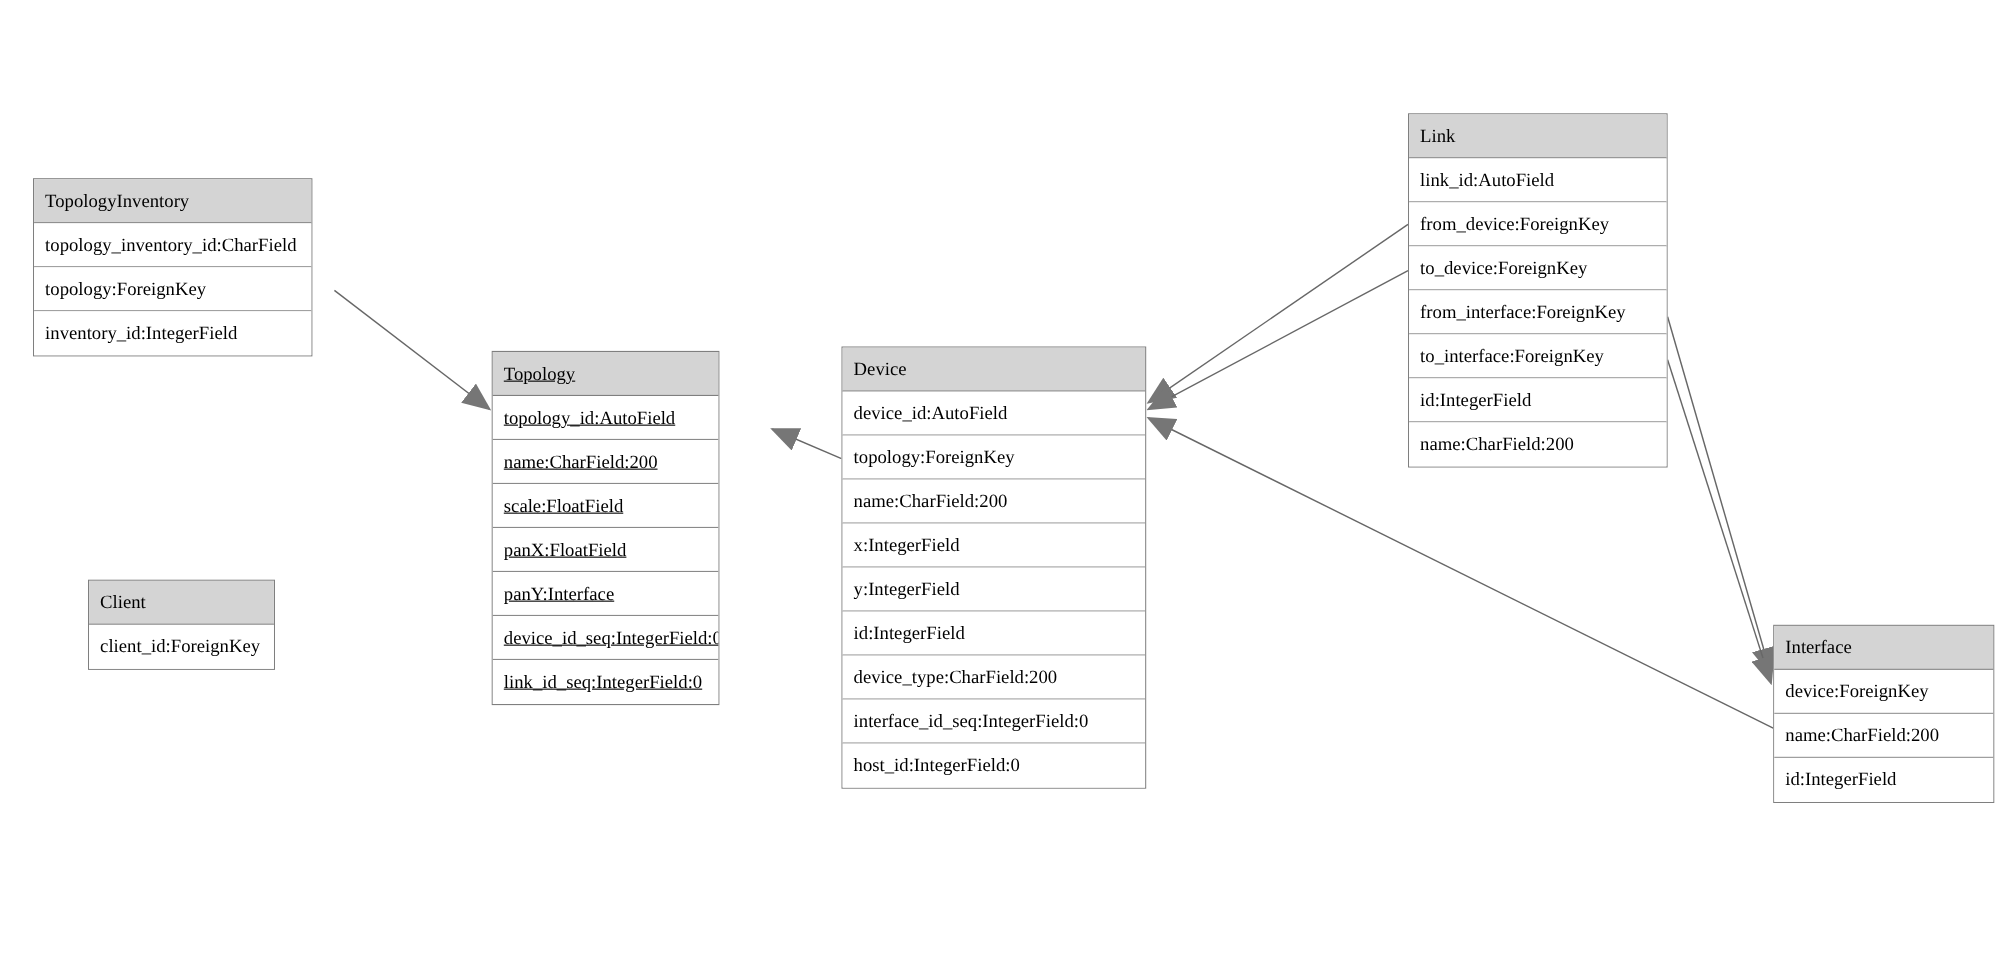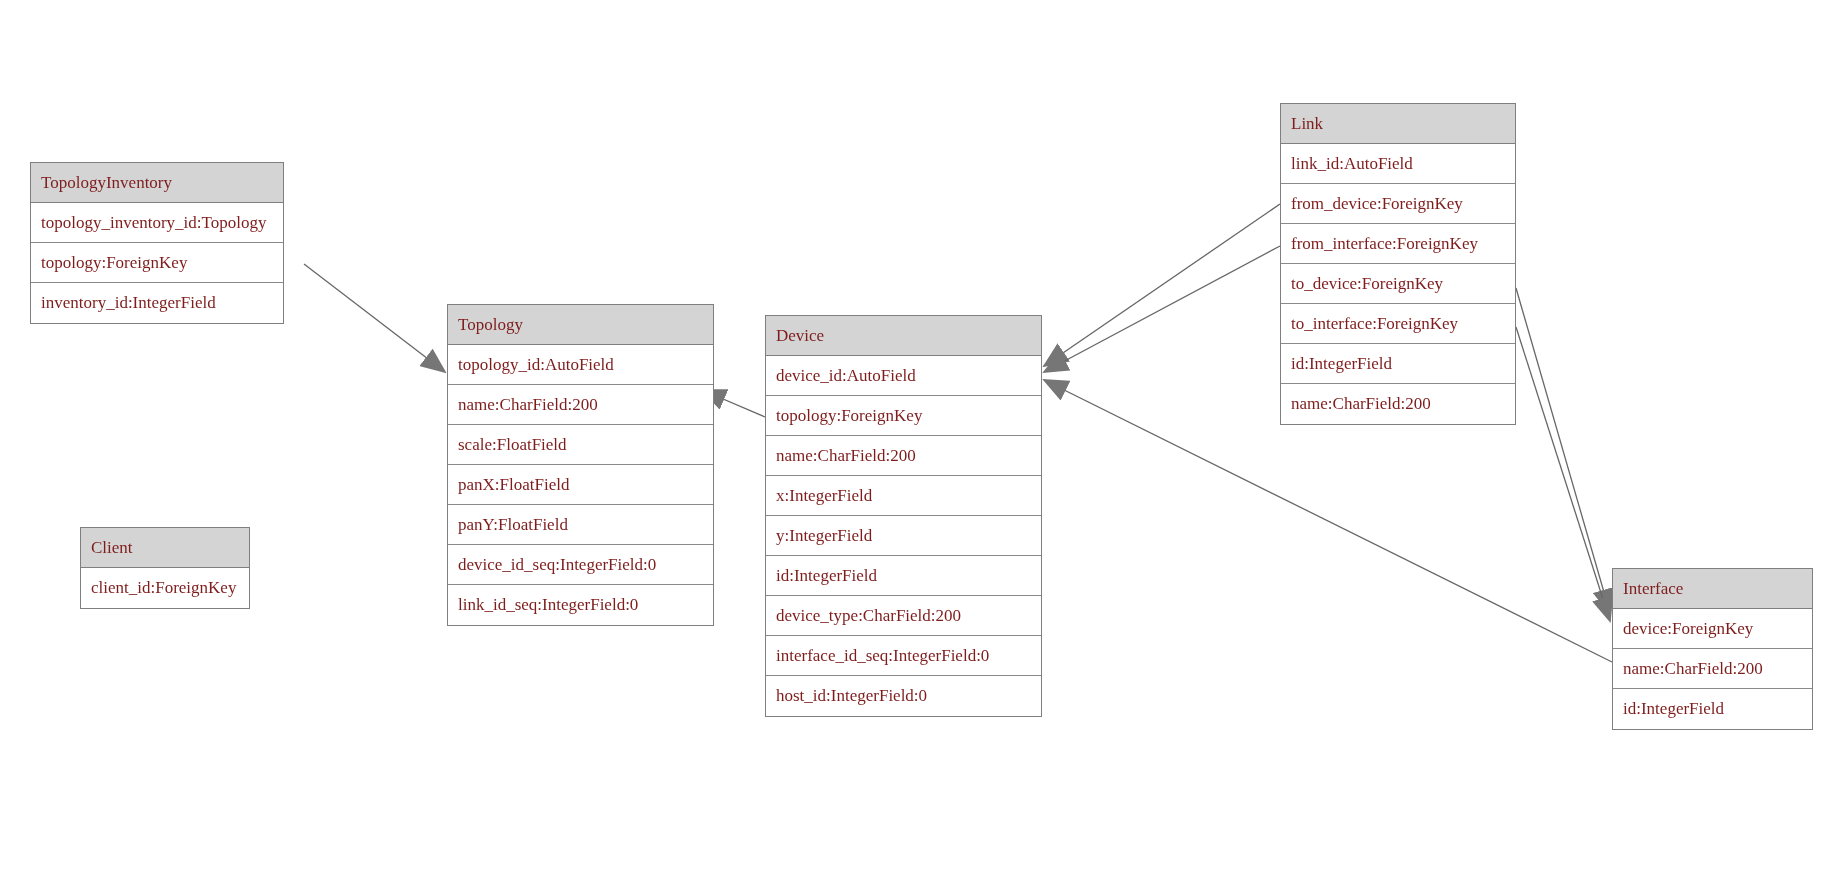--- a/index.html
+++ b/index.html
@@ -24,21 +24,21 @@
   .edge {
     stroke: #676767;
     stroke-width: 1.3;
     fill: none;
   }
   .entity {
     position: absolute;
     border: 1.5px solid #7f7f7f;
     background: #ffffff;
     box-sizing: border-box;
-    color: #7f1d1d;
+    color: #000000;
     font-size: 17px;
   }
   .entity-header {
     height: 40px;
     line-height: 40px;
     background: #d4d4d4;
     padding-left: 10px;
     border-bottom: 1.5px solid #7f7f7f;
     box-sizing: border-box;
     white-space: nowrap;
@@ -74,31 +74,31 @@
         <line x1="1280" y1="204" x2="1044" y2="366" class="edge" marker-end="url(#arrowhead)"></line>
         <line x1="1280" y1="246" x2="1044" y2="372" class="edge" marker-end="url(#arrowhead)"></line>
         <line x1="1612" y1="662" x2="1044" y2="380" class="edge" marker-end="url(#arrowhead)"></line>
         <line x1="1516" y1="288" x2="1610" y2="613" class="edge" marker-end="url(#arrowhead)"></line>
         <line x1="1516" y1="327" x2="1610" y2="621" class="edge" marker-end="url(#arrowhead)"></line>
       </g>
   </svg>
   <div id="entity-layer">
       <div class="entity" style="left: 30px; top: 162px; width: 254px;">
         <div class="entity-header">TopologyInventory</div>
-        <div class="entity-row">topology_inventory_id:Topology</div>
+        <div class="entity-row">topology_inventory_id:CharField</div>
         <div class="entity-row">topology:ForeignKey</div>
         <div class="entity-row">inventory_id:IntegerField</div>
       </div>
-      <div class="entity" style="left: 447px; top: 304px; width: 267px;">
+      <div class="entity" style="left: 447px; top: 319px; width: 207px; text-decoration: underline;">
         <div class="entity-header">Topology</div>
         <div class="entity-row">topology_id:AutoField</div>
         <div class="entity-row">name:CharField:200</div>
         <div class="entity-row">scale:FloatField</div>
         <div class="entity-row">panX:FloatField</div>
-        <div class="entity-row">panY:FloatField</div>
+        <div class="entity-row">panY:Interface</div>
         <div class="entity-row">device_id_seq:IntegerField:0</div>
         <div class="entity-row">link_id_seq:IntegerField:0</div>
       </div>
       <div class="entity" style="left: 80px; top: 527px; width: 170px;">
         <div class="entity-header">Client</div>
         <div class="entity-row">client_id:ForeignKey</div>
       </div>
       <div class="entity" style="left: 765px; top: 315px; width: 277px;">
         <div class="entity-header">Device</div>
         <div class="entity-row">device_id:AutoField</div>
@@ -108,22 +108,22 @@
         <div class="entity-row">y:IntegerField</div>
         <div class="entity-row">id:IntegerField</div>
         <div class="entity-row">device_type:CharField:200</div>
         <div class="entity-row">interface_id_seq:IntegerField:0</div>
         <div class="entity-row">host_id:IntegerField:0</div>
       </div>
       <div class="entity" style="left: 1280px; top: 103px; width: 236px;">
         <div class="entity-header">Link</div>
         <div class="entity-row">link_id:AutoField</div>
         <div class="entity-row">from_device:ForeignKey</div>
+        <div class="entity-row">to_device:ForeignKey</div>
         <div class="entity-row">from_interface:ForeignKey</div>
-        <div class="entity-row">to_device:ForeignKey</div>
         <div class="entity-row">to_interface:ForeignKey</div>
         <div class="entity-row">id:IntegerField</div>
         <div class="entity-row">name:CharField:200</div>
       </div>
       <div class="entity" style="left: 1612px; top: 568px; width: 201px; font-family: Liberation Serif, serif;">
         <div class="entity-header">Interface</div>
         <div class="entity-row">device:ForeignKey</div>
         <div class="entity-row">name:CharField:200</div>
         <div class="entity-row">id:IntegerField</div>
       </div>

